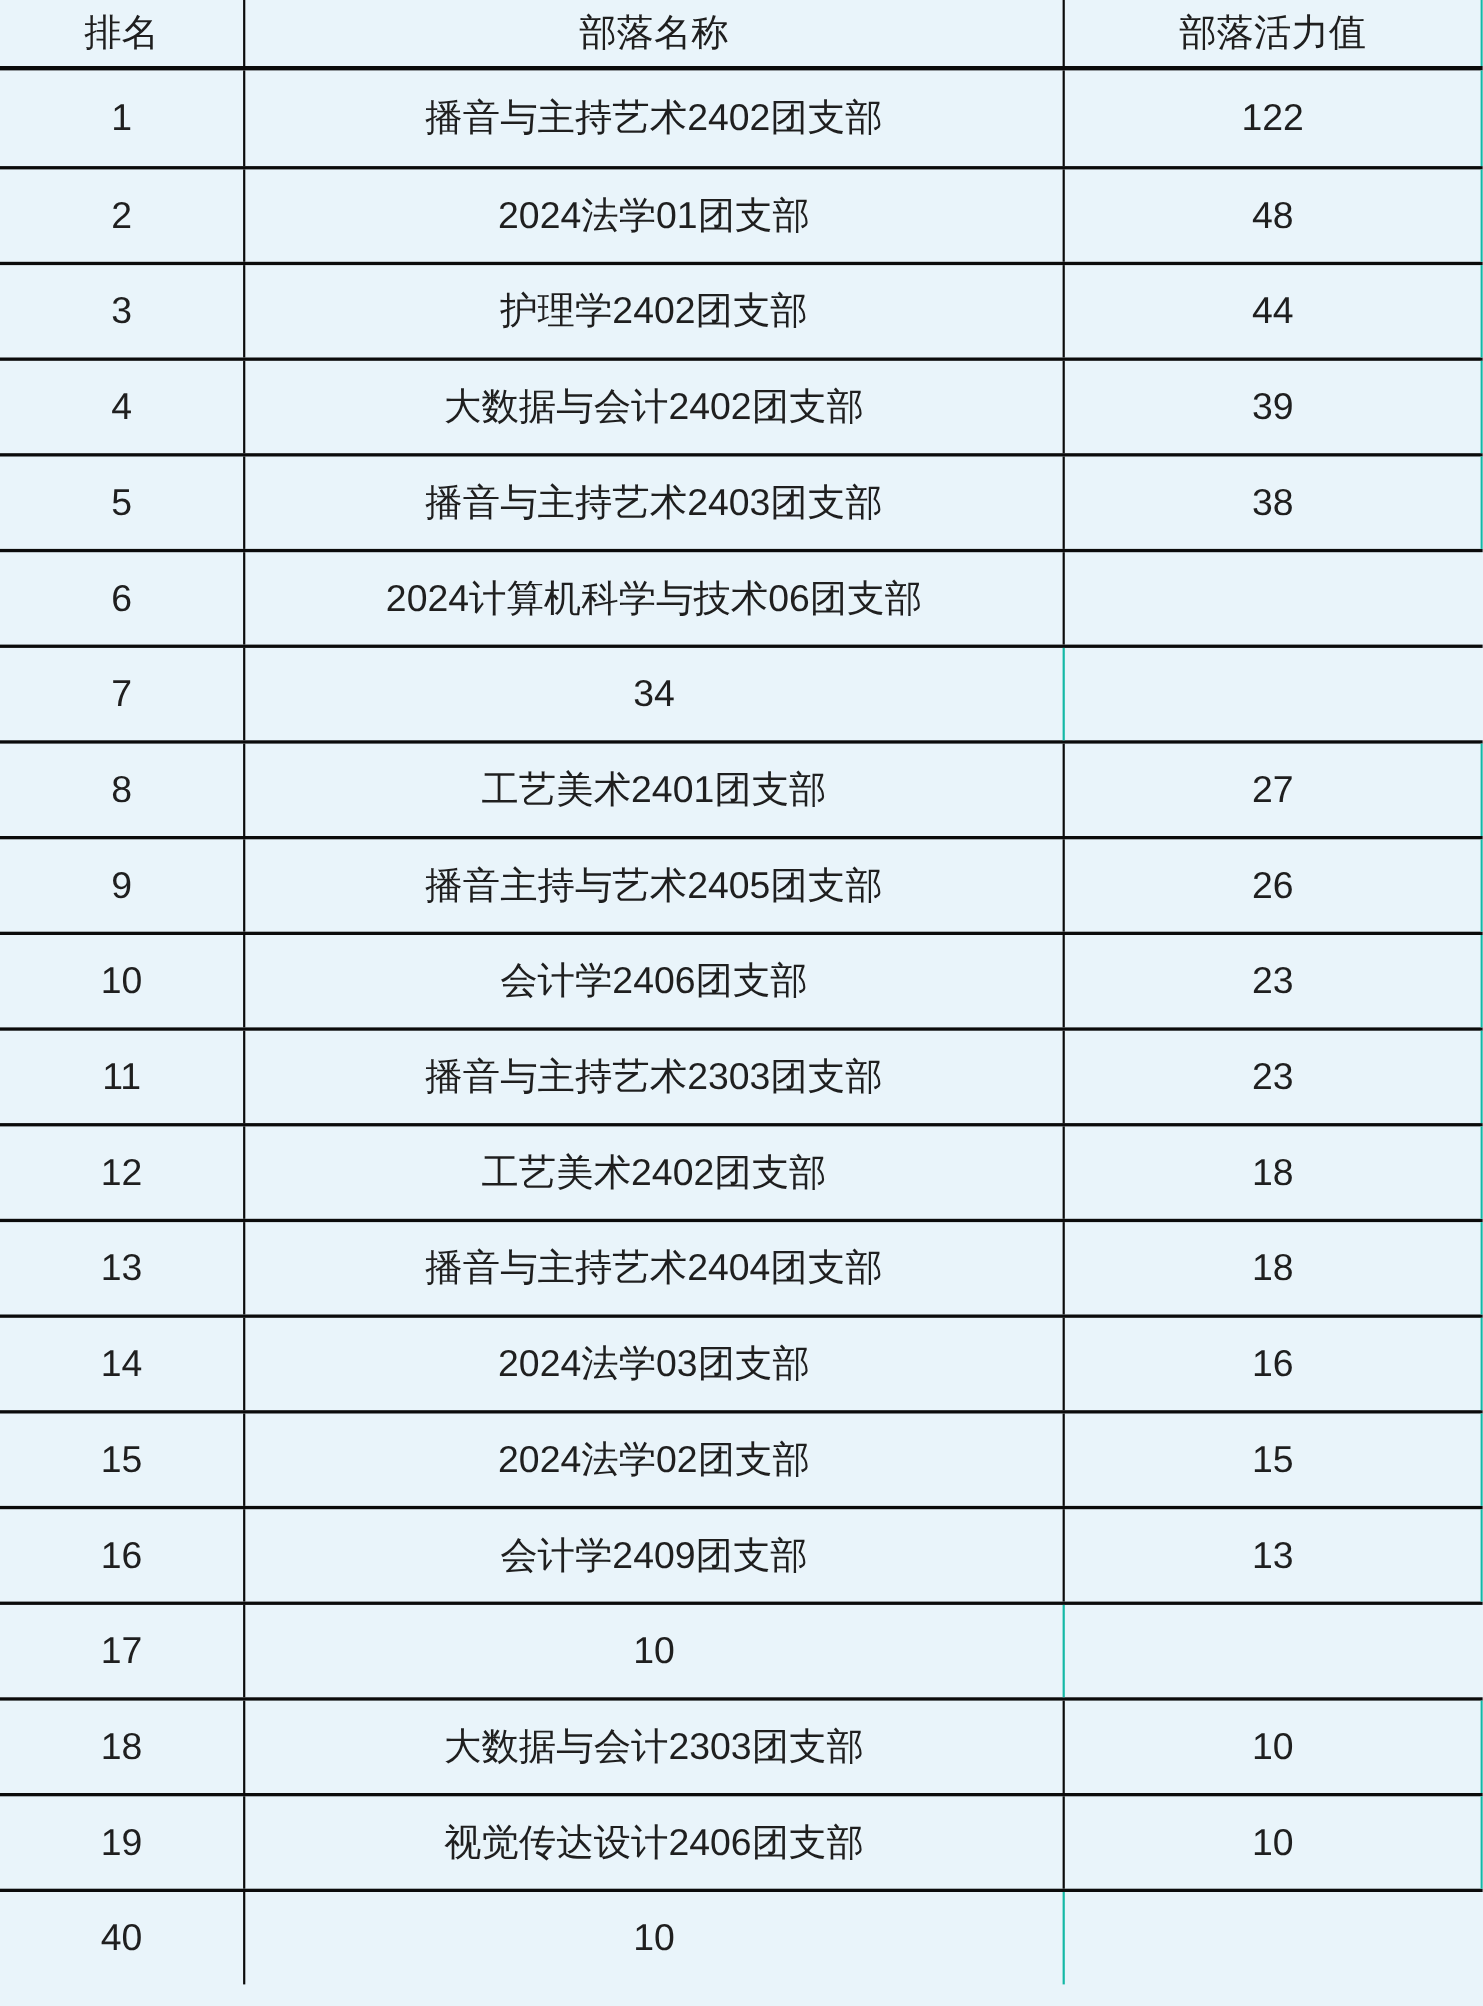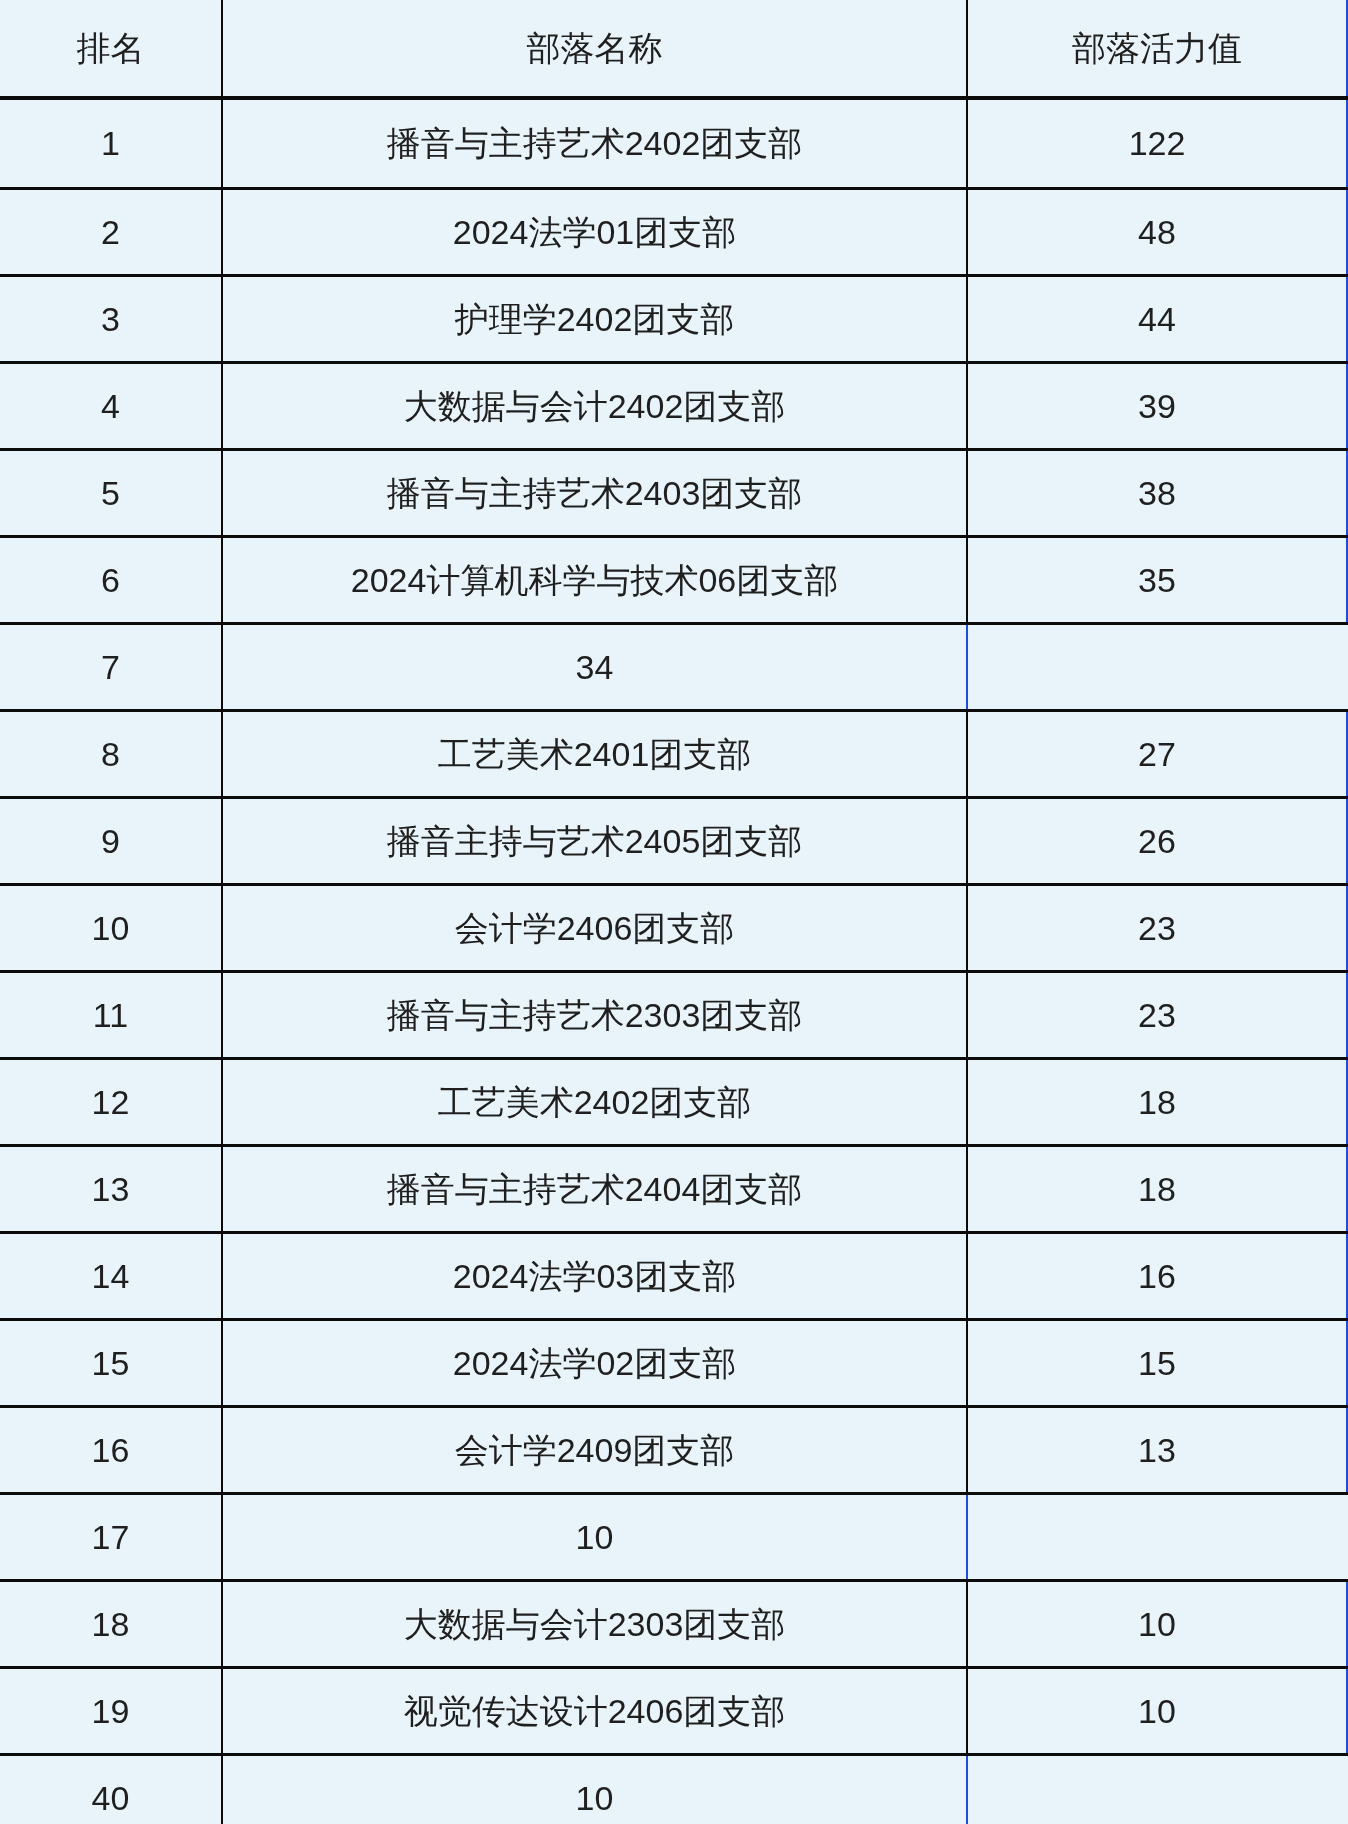--- a/index.html
+++ b/index.html
@@ -21,21 +21,21 @@
     flex-direction: column;
     background: #e9f4fa;
   }
   .row {
     display: grid;
     grid-template-columns: 223px 745px 380px;
     box-sizing: border-box;
     flex: 0 0 auto;
   }
   .row.header-row {
-    height: 100px;
+    height: 64px;
     border-bottom: 4px solid #0b0b0b;
   }
   .row.data-row {
     height: 87px;
   }
   #rows-container .data-row + .data-row {
     border-top: 3px solid #0b0b0b;
   }
   .cell {
     box-sizing: border-box;
@@ -43,21 +43,21 @@
     align-items: center;
     justify-content: center;
     font-size: 34px;
     line-height: 1.2;
     text-align: center;
     border-right: 2px solid #0b0b0b;
     overflow: hidden;
     white-space: nowrap;
   }
   .cell.c-value {
-    border-right: 2px solid #1d4ed8; 
+    border-right: 2px solid #14b8a6; 
   }
 </style>
 </head>
 <body>
 
 <div id="ranking-table">
   <div class="row header-row">
     <div class="cell c-rank">排名</div>
     <div class="cell c-name">部落名称</div>
     <div class="cell c-value">部落活力值</div>
@@ -89,21 +89,20 @@
 
   <div class="row data-row">
     <div class="cell c-rank">5</div>
     <div class="cell c-name">播音与主持艺术2403团支部</div>
     <div class="cell c-value">38</div>
   </div>
 
   <div class="row data-row">
     <div class="cell c-rank">6</div>
     <div class="cell c-name">2024计算机科学与技术06团支部</div>
-    <div class="cell c-value">35</div>
   </div>
 
   <div class="row data-row">
     <div class="cell c-rank">7</div>
     <div class="cell c-value">34</div>
   </div>
 
   <div class="row data-row">
     <div class="cell c-rank">8</div>
     <div class="cell c-name">工艺美术2401团支部</div>

